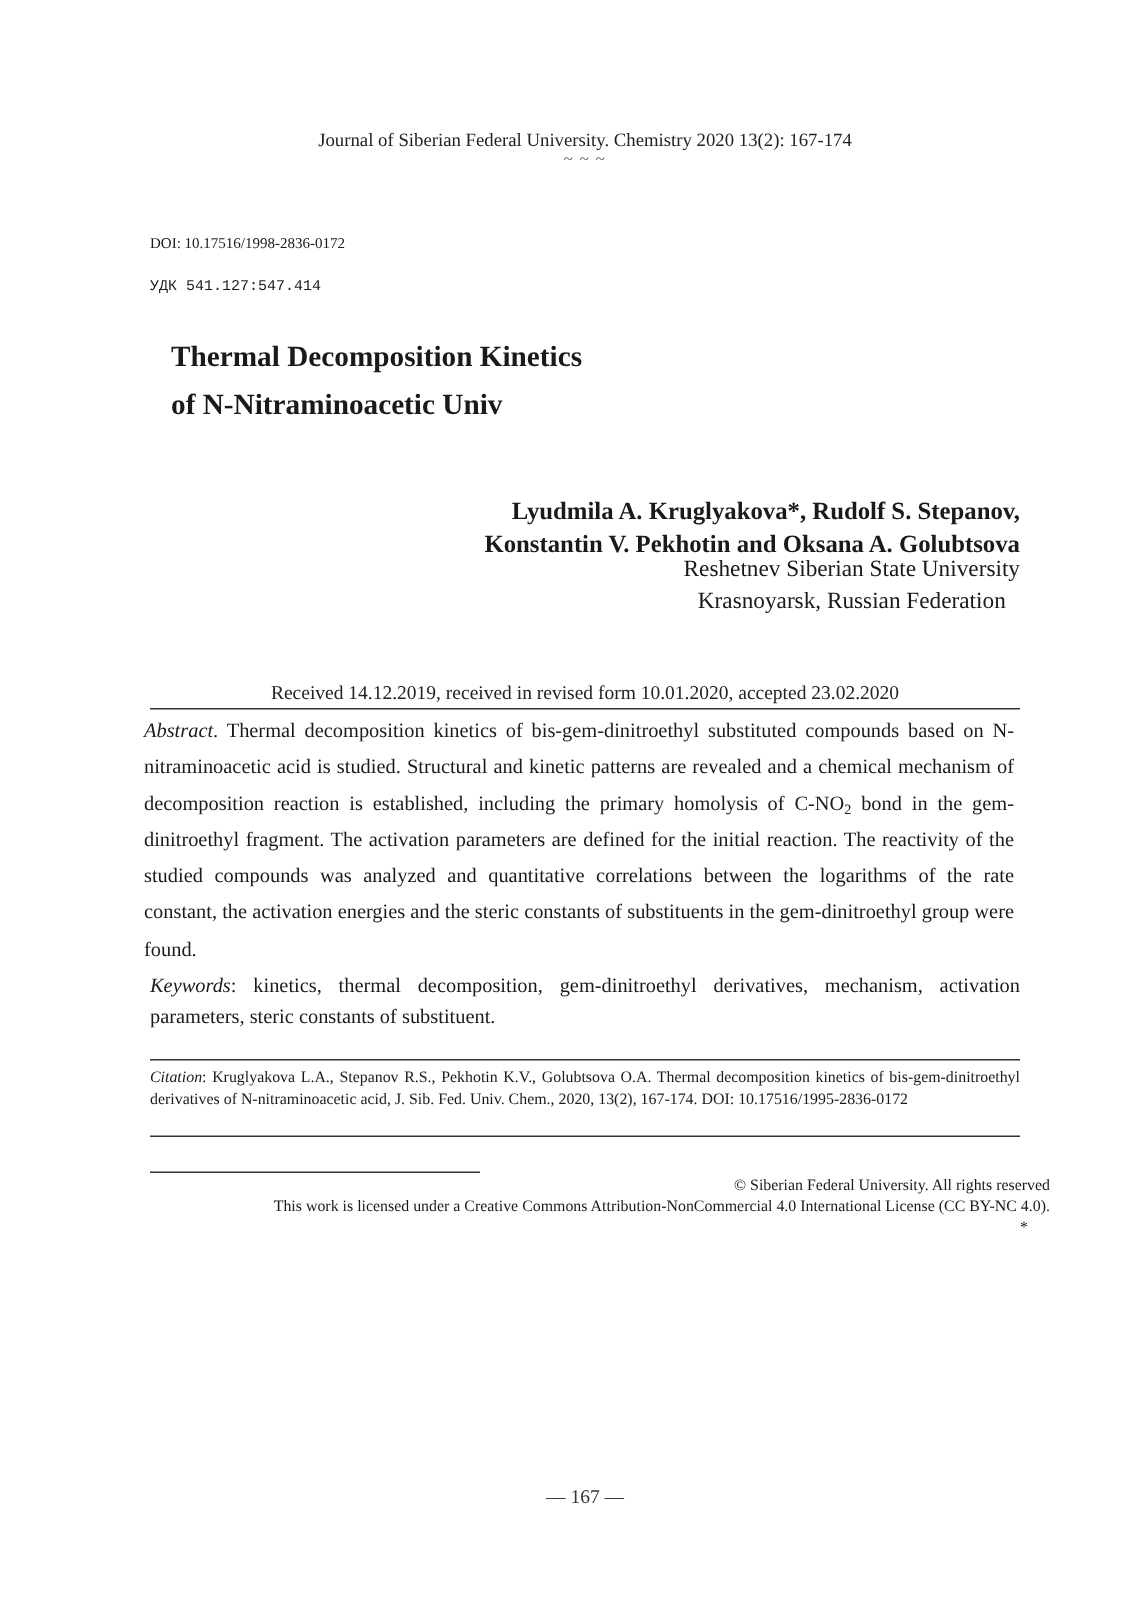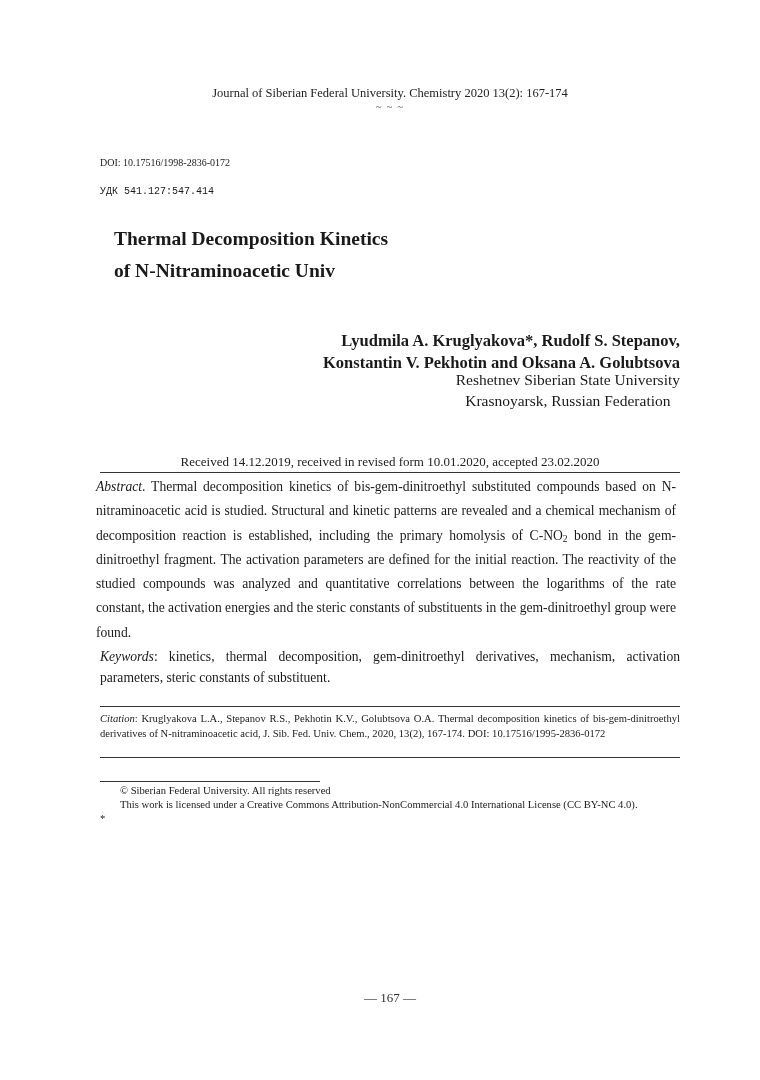--- a/index.html
+++ b/index.html
@@ -37,21 +37,21 @@
     .keywords {
       left: 100px; width: 580px; top: 646px; font-size: 13.6px; line-height: 21px; text-align: justify;
     }
     .citation {
       left: 100px; width: 580px; top: 711px; font-size: 10.6px; line-height: 15px; text-align: justify;
     }
     .footrule { left: 100px; width: 220px; height: 0; border-top: 1.2px solid #333; top: 781px; }
     .foot {
       left: 100px; width: 600px; top: 784px; font-size: 10.6px; line-height: 14px;
     }
-    .foot .row { display: flex; }
+    .foot .row { display: flex; justify-content: flex-end; }
     .foot .mark { width: 20px; flex: none; }
     .pageno { left: 0; width: 780px; top: 990px; text-align: center; font-size: 13px; color: #333; }
     sub { font-size: 0.7em; vertical-align: -0.25em; line-height: 0; }
   </style>
 </head>
 <body>
 
 <div class="abs header-journal">Journal of  Siberian Federal University.  Chemistry 2020 13(2): 167-174</div>
 <div class="abs header-tilde">~ ~ ~</div>
 

